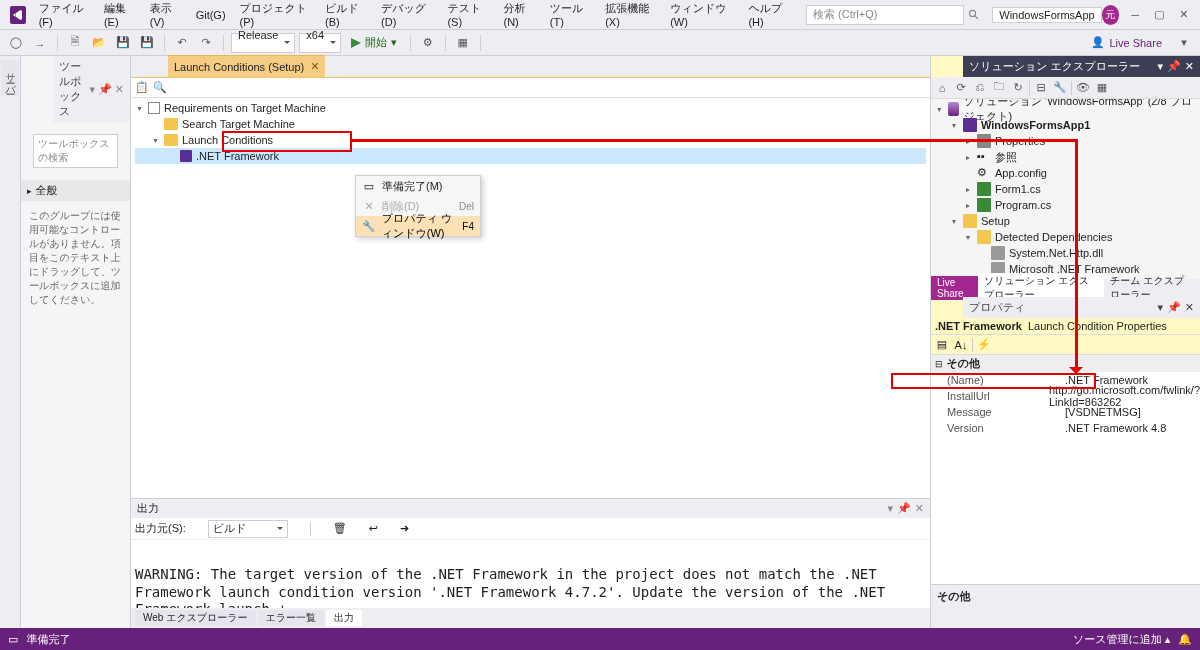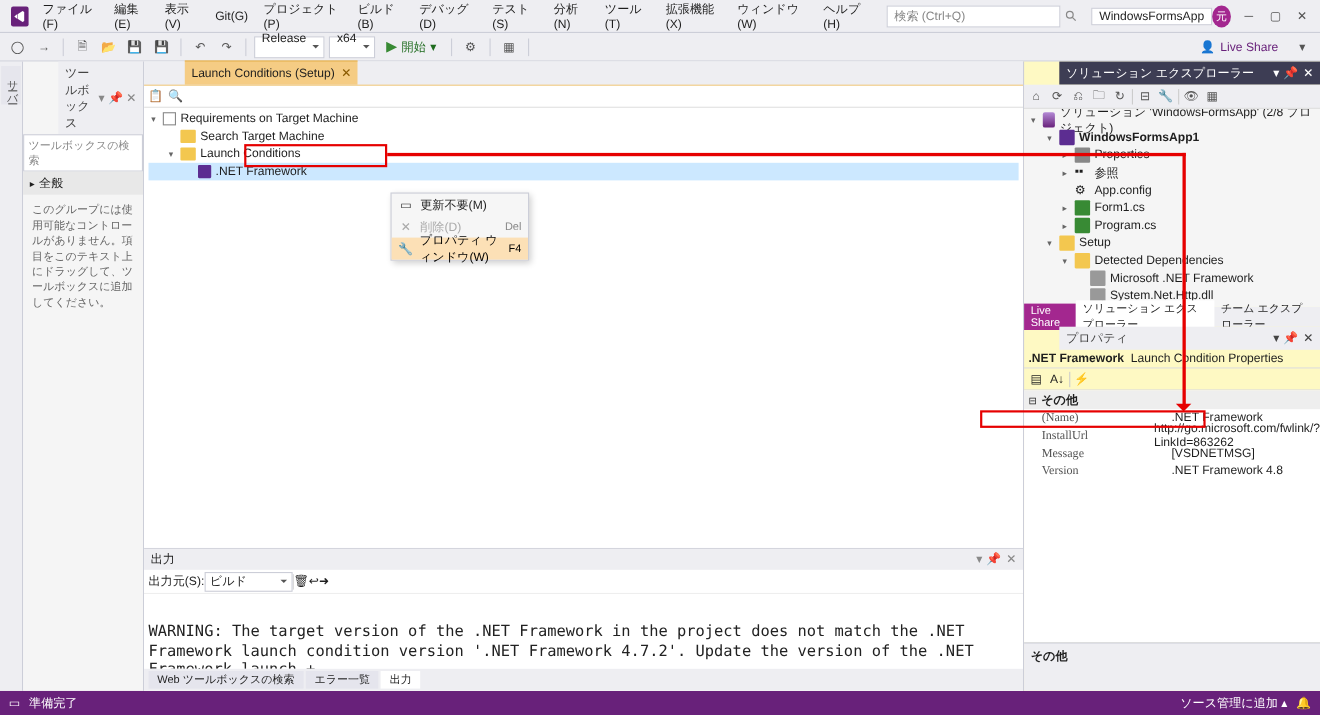--- a/index.html
+++ b/index.html
@@ -28,21 +28,21 @@
   .maintoolbar .ls{margin-left:auto;color:#68217a;display:flex;align-items:center;gap:4px;padding:0 8px;}
 
   
   .main{display:flex;height:calc(100% - 30px - 26px - 22px);}
   .leftstrip{width:21px;background:#eeeef2;border-right:1px solid #ccced8;display:flex;flex-direction:column;align-items:center;padding-top:4px;gap:2px;}
   .leftstrip .vtab{writing-mode:vertical-rl;padding:6px 2px;font-size:10px;color:#555;background:#e6e6ed;}
 
   .toolbox{width:110px;background:#f5f5f5;border-right:1px solid #ccced8;display:flex;flex-direction:column;}
   .panel-title{background:#eeeef2;color:#444;padding:3px 6px;display:flex;align-items:center;justify-content:space-between;font-size:11px;margin-left:32px;}
   .panel-title .pin{display:flex;gap:3px;color:#888;}
-  .toolbox .search-tb{border:1px solid #ccced8;background:#fff;padding:2px 4px;margin:0;color:#888;font-size:10px;}
+  .toolbox .search-tb{border:1px solid #ccced8;background:#fff;padding:2px 4px;margin:12px;color:#888;font-size:10px;}
   .toolbox .group{padding:3px 6px;background:#e8e8e8;display:flex;align-items:center;gap:4px;}
   .toolbox .group::before{content:"▸";font-size:9px;}
   .toolbox .empty{padding:8px;color:#666;font-size:10px;line-height:1.4;}
 
   .center{flex:1;display:flex;flex-direction:column;background:#fff;}
   .doctab-row{height:22px;background:#eeeef2;display:flex;align-items:flex-end;border-bottom:1px solid #f0c36d;padding-left:37px;}
   .doctab{background:#f5cc84;height:22px;padding:0 6px;display:flex;align-items:center;gap:6px;font-size:11px;border-top:1px solid #e6b454;}
   .doctab .close{color:#8a5a00;font-size:11px;}
   .editor{flex:1;position:relative;background:#fff;overflow:hidden;}
   .editor-toolbar{height:20px;border-bottom:1px solid #e0e0e0;display:flex;align-items:center;gap:4px;padding:0 4px;}
@@ -62,21 +62,21 @@
   .ctxmenu .mi{display:flex;align-items:center;height:20px;padding:0 6px;gap:6px;}
   .ctxmenu .mi.disabled{color:#aaa;}
   .ctxmenu .mi .miico{width:14px;display:flex;justify-content:center;}
   .ctxmenu .mi .kb{margin-left:auto;color:#888;font-size:10px;}
   .ctxmenu .mi.hl{background:#fce0b6;color:#000;}
   .ctxmenu .mi.hl .kb{color:#000;}
 
   
   .outputpanel{height:130px;border-top:1px solid #ccced8;display:flex;flex-direction:column;background:#fff;}
   .outputpanel .op-head{background:#eeeef2;padding:2px 6px;display:flex;align-items:center;justify-content:space-between;}
-  .outputpanel .op-tools{height:22px;display:flex;align-items:center;gap:0;padding:0 4px;border-bottom:1px solid #eee;}
+  .outputpanel .op-tools{height:22px;display:flex;align-items:center;gap:22px;padding:0 4px;border-bottom:1px solid #eee;}
   .outputpanel .op-tools .combo{border:1px solid #ccced8;background:#fff;padding:0 16px 0 4px;height:18px;display:flex;align-items:center;position:relative;min-width:80px;}
   .outputpanel .op-tools .combo::after{content:"";position:absolute;right:4px;top:6px;border:3px solid transparent;border-top-color:#555;}
   .outputpanel pre{flex:1;font-family:Consolas,monospace;font-size:14px;line-height:1.25;padding:2px 4px;overflow:hidden;white-space:pre-wrap;color:#222;margin-top:24px;}
   .outputpanel .bottomtabs{height:20px;background:#eeeef2;display:flex;align-items:center;gap:2px;padding:0 4px;}
   .outputpanel .btab{padding:1px 8px;background:#e5e5ed;font-size:10px;}
   .outputpanel .btab.active{background:#fff;}
 
   
   .right{width:270px;display:flex;flex-direction:column;background:#fef9c3;border-left:1px solid #ccced8;}
   .right .panel-title{background:#3d3d54;color:#fff;padding:3px 6px;}
@@ -106,21 +106,21 @@
   .right .props{flex:1;display:flex;flex-direction:column;}
   .right .props .panel-title{background:#eeeef2;color:#444;}
   .right .props .obj{padding:2px 4px;border-bottom:1px solid #ddd;font-size:11px;}
   .right .props .obj b{font-weight:bold;}
   .right .props .ptb{height:20px;display:flex;align-items:center;gap:3px;padding:0 3px;border-bottom:1px solid #ddd;}
   .right .props .ptb .ico{width:16px;height:16px;display:flex;align-items:center;justify-content:center;}
   .right .props .grid{flex:1;background:#fff;font-size:11px;}
   .right .props .cat{background:#eee;padding:1px 4px;display:flex;align-items:center;gap:4px;font-weight:bold;}
   .right .props .cat::before{content:"⊟";font-size:9px;font-weight:normal;}
   .right .props .row{display:flex;height:16px;align-items:center;}
-  .right .props .row .k{width:130px;padding-left:16px;color:#555;font-family:Liberation Serif, serif;}
+  .right .props .row .k{width:130px;padding-left:16px;color:#555;}
   .right .props .row .v{flex:1;padding-left:4px;}
   .right .props .desc{height:44px;background:#eeeef2;border-top:1px solid #ccced8;padding:4px 6px;}
   .right .props .desc b{font-weight:bold;}
 
   
   .statusbar{height:22px;background:#68217a;color:#fff;display:flex;align-items:center;padding:0 8px;font-size:11px;gap:8px;}
   .statusbar .right-sb{margin-left:auto;display:flex;align-items:center;gap:8px;}
 
   
   .redline-h{position:absolute;background:#e60000;height:3px;}
@@ -247,21 +247,21 @@
         <div class="node d2 sel">
             <span class="exp"></span>
             <span class="net-ico"></span>
             <span>.NET Framework</span>
           </div>
       </div>
 
       <div class="ctxmenu">
         <div class="mi">
             <span class="miico">▭</span>
-            <span>更新不要(M)</span>
+            <span>準備完了(M)</span>
           </div>
         <div class="mi disabled">
             <span class="miico">✕</span>
             <span>削除(D)</span>
             <span class="kb">Del</span>
           </div>
         <div class="mi hl">
             <span class="miico">🔧</span>
             <span>プロパティ ウィンドウ(W)</span>
             <span class="kb">F4</span>
@@ -291,21 +291,21 @@
       <pre>WARNING: The target version of the .NET Framework in the project does not match the .NET Framework launch condition version '.NET Framework 4.7.2'. Update the version of the .NET Framework launch +
 WARNING: The target version of the .NET Framework in the project does not match the .NET Framework launch condition version '.NET Framework 4.7.2'. Update the version of the .NET Framework launch
 Packaging file 'System.Net.Http.dll'...
 Packaging file 'System.Net.Http.dll'...
 Packaging file 'WindowsFormsApp1.exe.config'...
 Packaging file 'WindowsFormsApp1.exe.config'...
 Packaging file 'WindowsFormsApp1.exe'...
 Packaging file 'WindowsFormsApp1.exe'...
 ========== ビルド: 2 正常終了、0 失敗、0 更新不要、0 スキップ ==========</pre>
       <div class="bottomtabs">
-        <div class="btab">Web ツールボックスの検索</div>
+        <div class="btab">Web エクスプローラー</div>
         <div class="btab">エラー一覧</div>
         <div class="btab active">出力</div>
       </div>
     </div>
   </div>
 
   <div class="right">
     <div class="panel-title">
       <span>ソリューション エクスプローラー</span>
       <span style="display:flex;gap:4px;">
@@ -369,26 +369,26 @@
           <span>Setup</span>
         </div>
       <div class="node d2">
           <span class="exp">▾</span>
           <span class="ico folder-ico2"></span>
           <span>Detected Dependencies</span>
         </div>
       <div class="node d3">
           <span class="exp"></span>
           <span class="ico dll-ico"></span>
-          <span>Microsoft .NET Framework</span>
+          <span>System.Net.Http.dll</span>
         </div>
       <div class="node d3">
           <span class="exp"></span>
           <span class="ico dll-ico"></span>
-          <span>System.Net.Http.dll</span>
+          <span>Microsoft .NET Framework</span>
         </div>
       <div class="node d2">
           <span class="exp"></span>
           <span class="ico">📦</span>
           <span>プライマリ出力 from WindowsFormsApp1 (Release x64)</span>
         </div>
     </div>
     <div class="paneltabs">
       <div class="pt ls">Live Share</div>
       <div class="pt active">ソリューション エクスプローラー</div>

